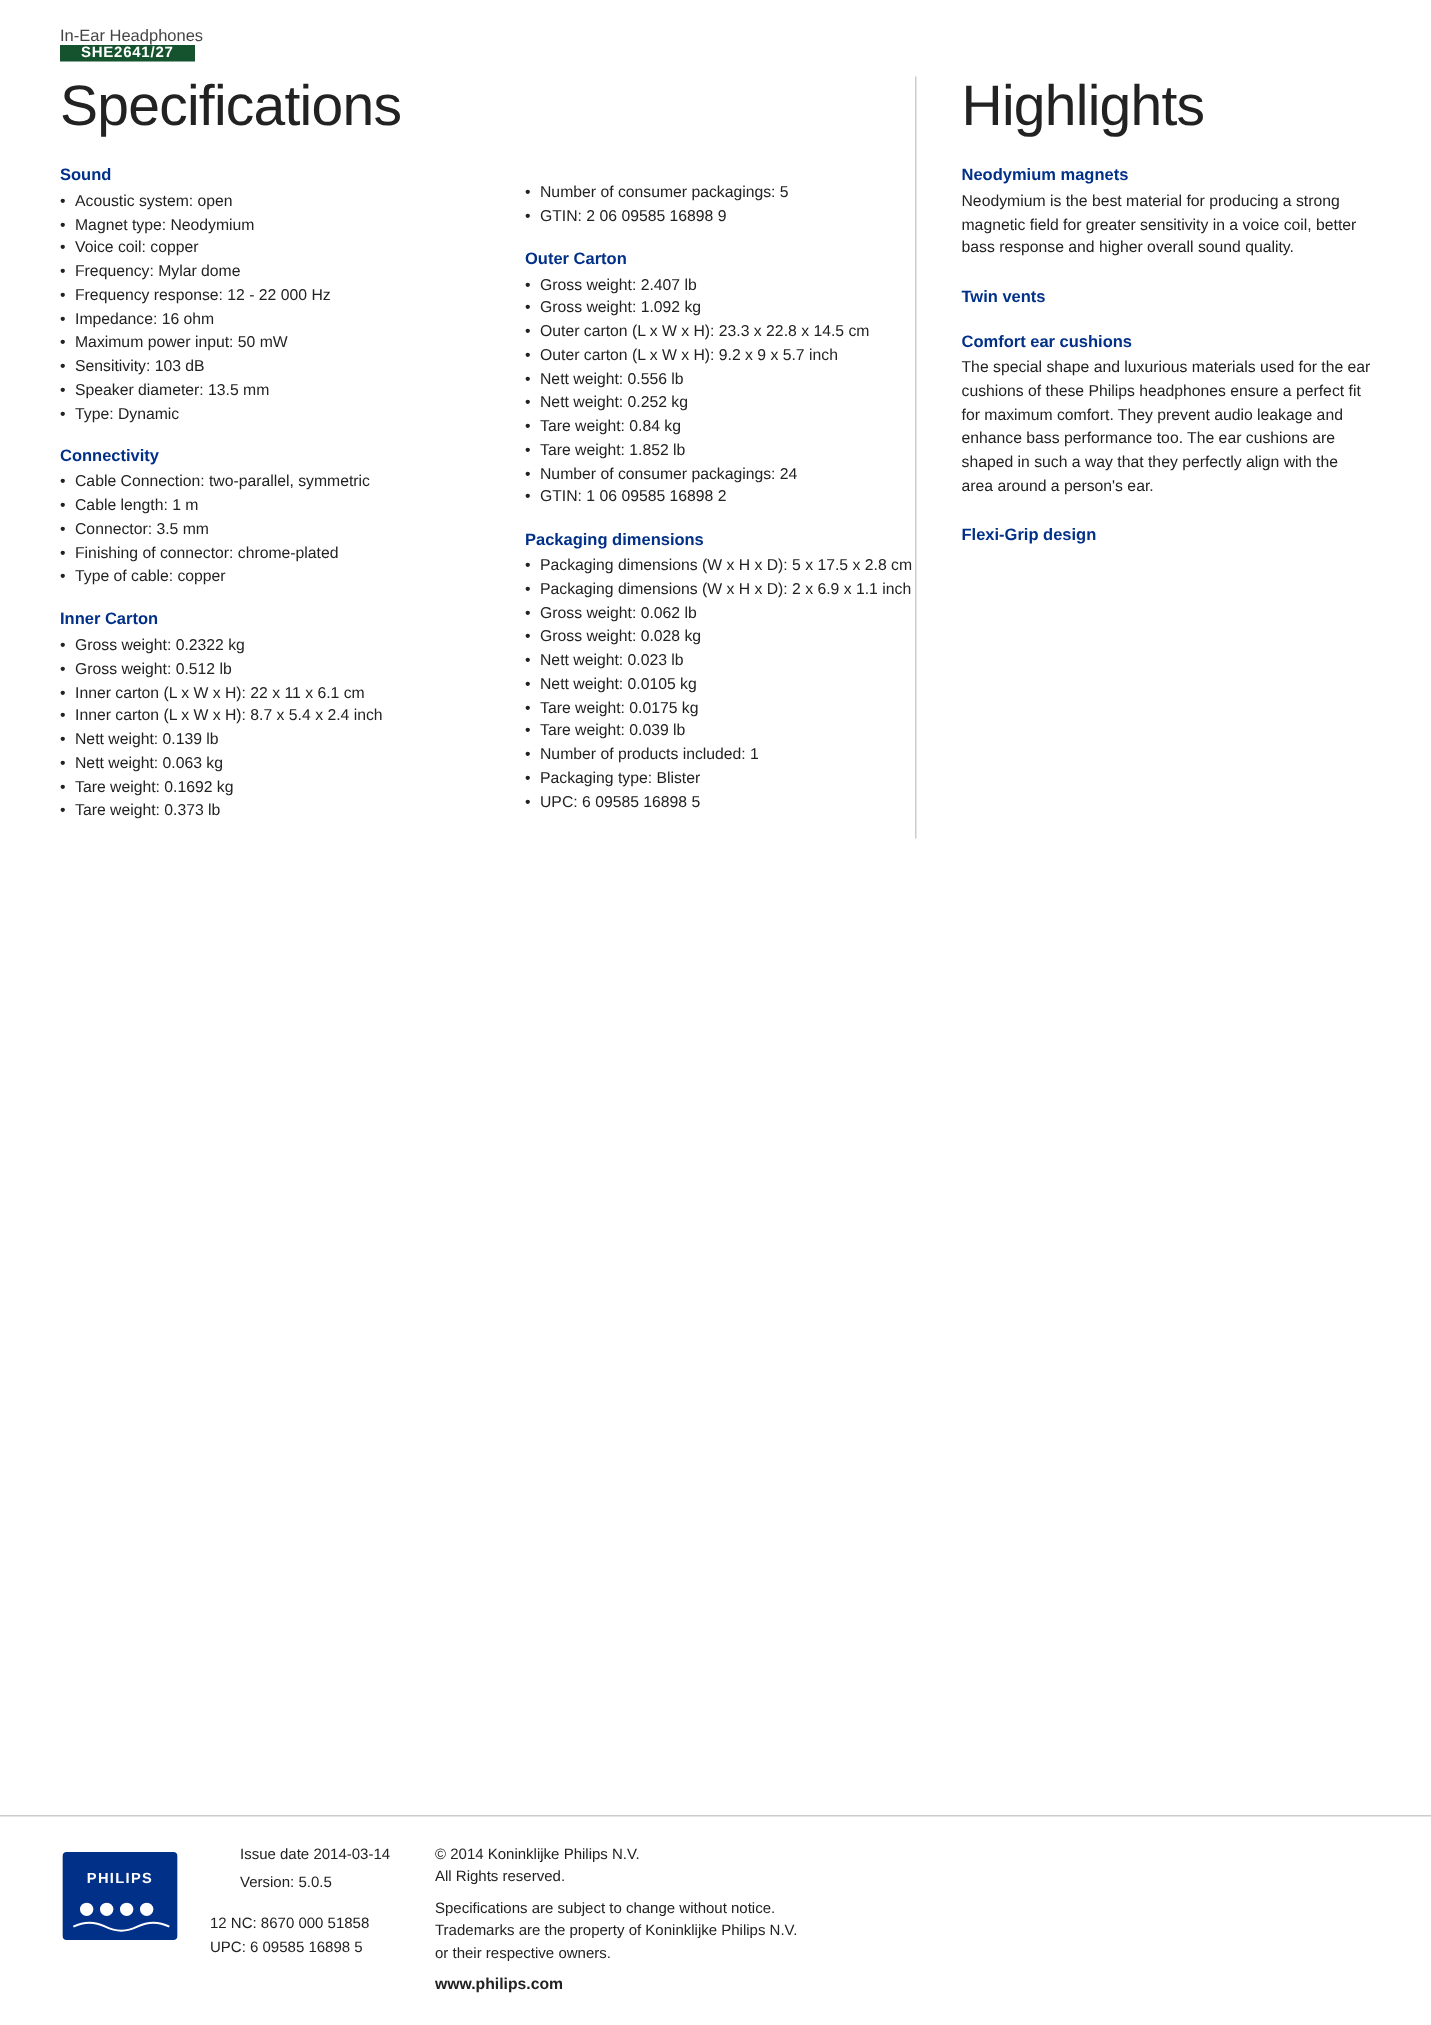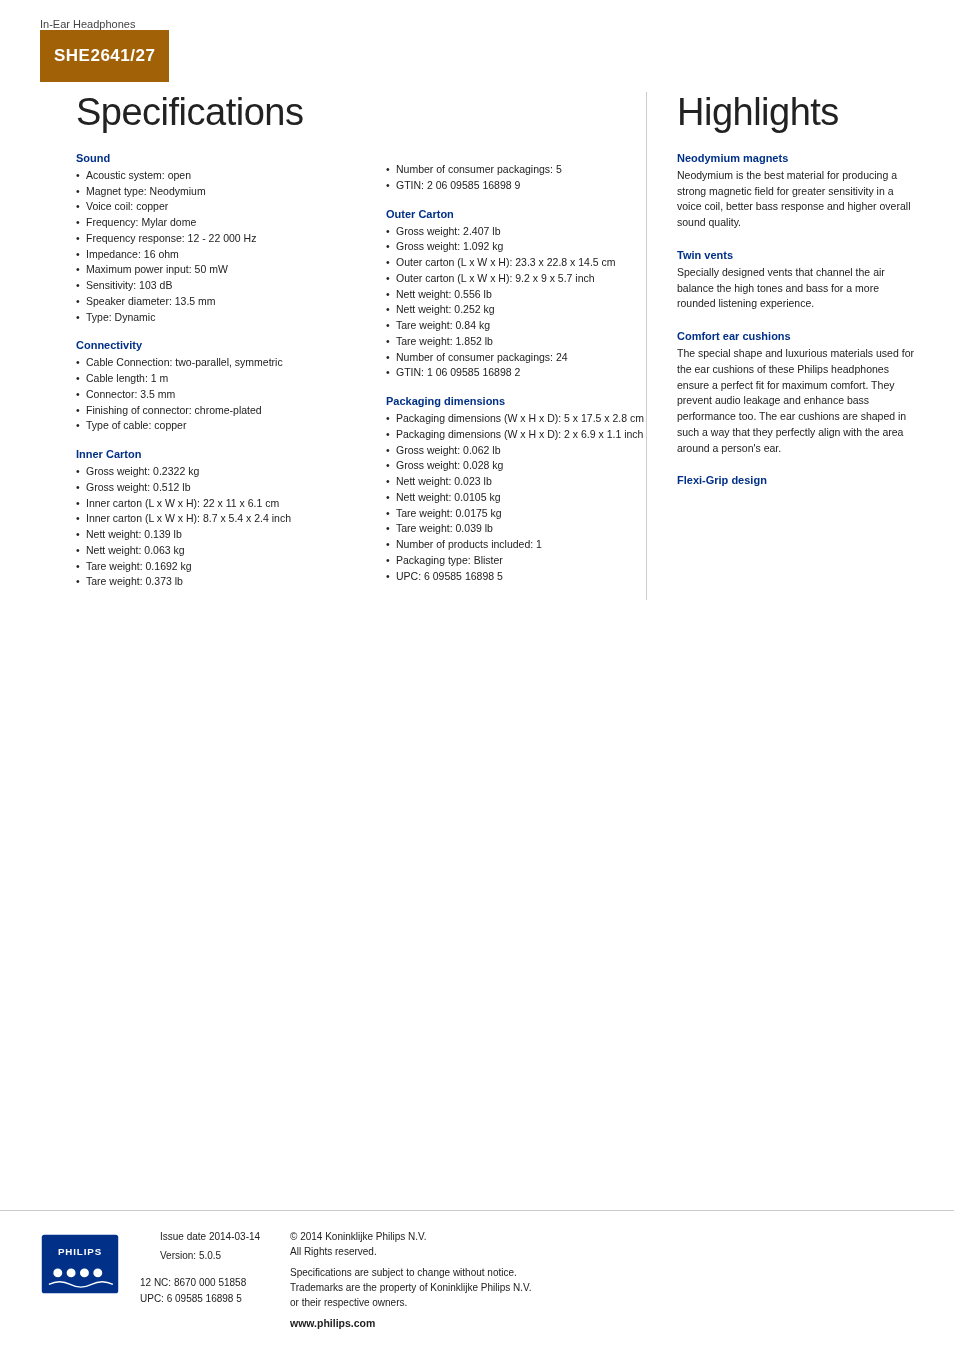--- a/index.html
+++ b/index.html
@@ -24,33 +24,32 @@
       justify-content: space-between;
       align-items: flex-start;
       padding: 18px 40px 0 40px;
       flex-direction: column;
     }
     .header-product-type {
       font-size: 11px;
       color: #444;
     }
     .model-badge {
-      background: #a16207;
+      background: #14532d;
       color: #fff;
-      font-size: 17px;
+      font-size: 10px;
       font-weight: bold;
-      padding: 16px 14px;
+      padding: 0 14px;
       letter-spacing: 0.5px;
     }
     
     .main {
       display: flex;
       padding: 0 40px;
       margin-top: 10px;
-      margin-left: 36px;
     }
     
     .left-col {
       width: 290px;
       flex-shrink: 0;
     }
     
     .mid-col {
       width: 280px;
       flex-shrink: 0;
@@ -266,21 +265,20 @@
     <div class="right-col">
       <div class="highlights-title">Highlights</div>
 
       <div class="highlight-section">
         <div class="highlight-title">Neodymium magnets</div>
         <div class="highlight-text">Neodymium is the best material for producing a strong magnetic field for greater sensitivity in a voice coil, better bass response and higher overall sound quality.</div>
       </div>
 
       <div class="highlight-section">
         <div class="highlight-title">Twin vents</div>
-        <div class="highlight-text">Specially designed vents that channel the air balance the high tones and bass for a more rounded listening experience.</div>
       </div>
 
       <div class="highlight-section">
         <div class="highlight-title">Comfort ear cushions</div>
         <div class="highlight-text">The special shape and luxurious materials used for the ear cushions of these Philips headphones ensure a perfect fit for maximum comfort. They prevent audio leakage and enhance bass performance too. The ear cushions are shaped in such a way that they perfectly align with the area around a person's ear.</div>
       </div>
 
       <div class="highlight-section">
         <div class="highlight-title">Flexi-Grip design</div>
       </div>

